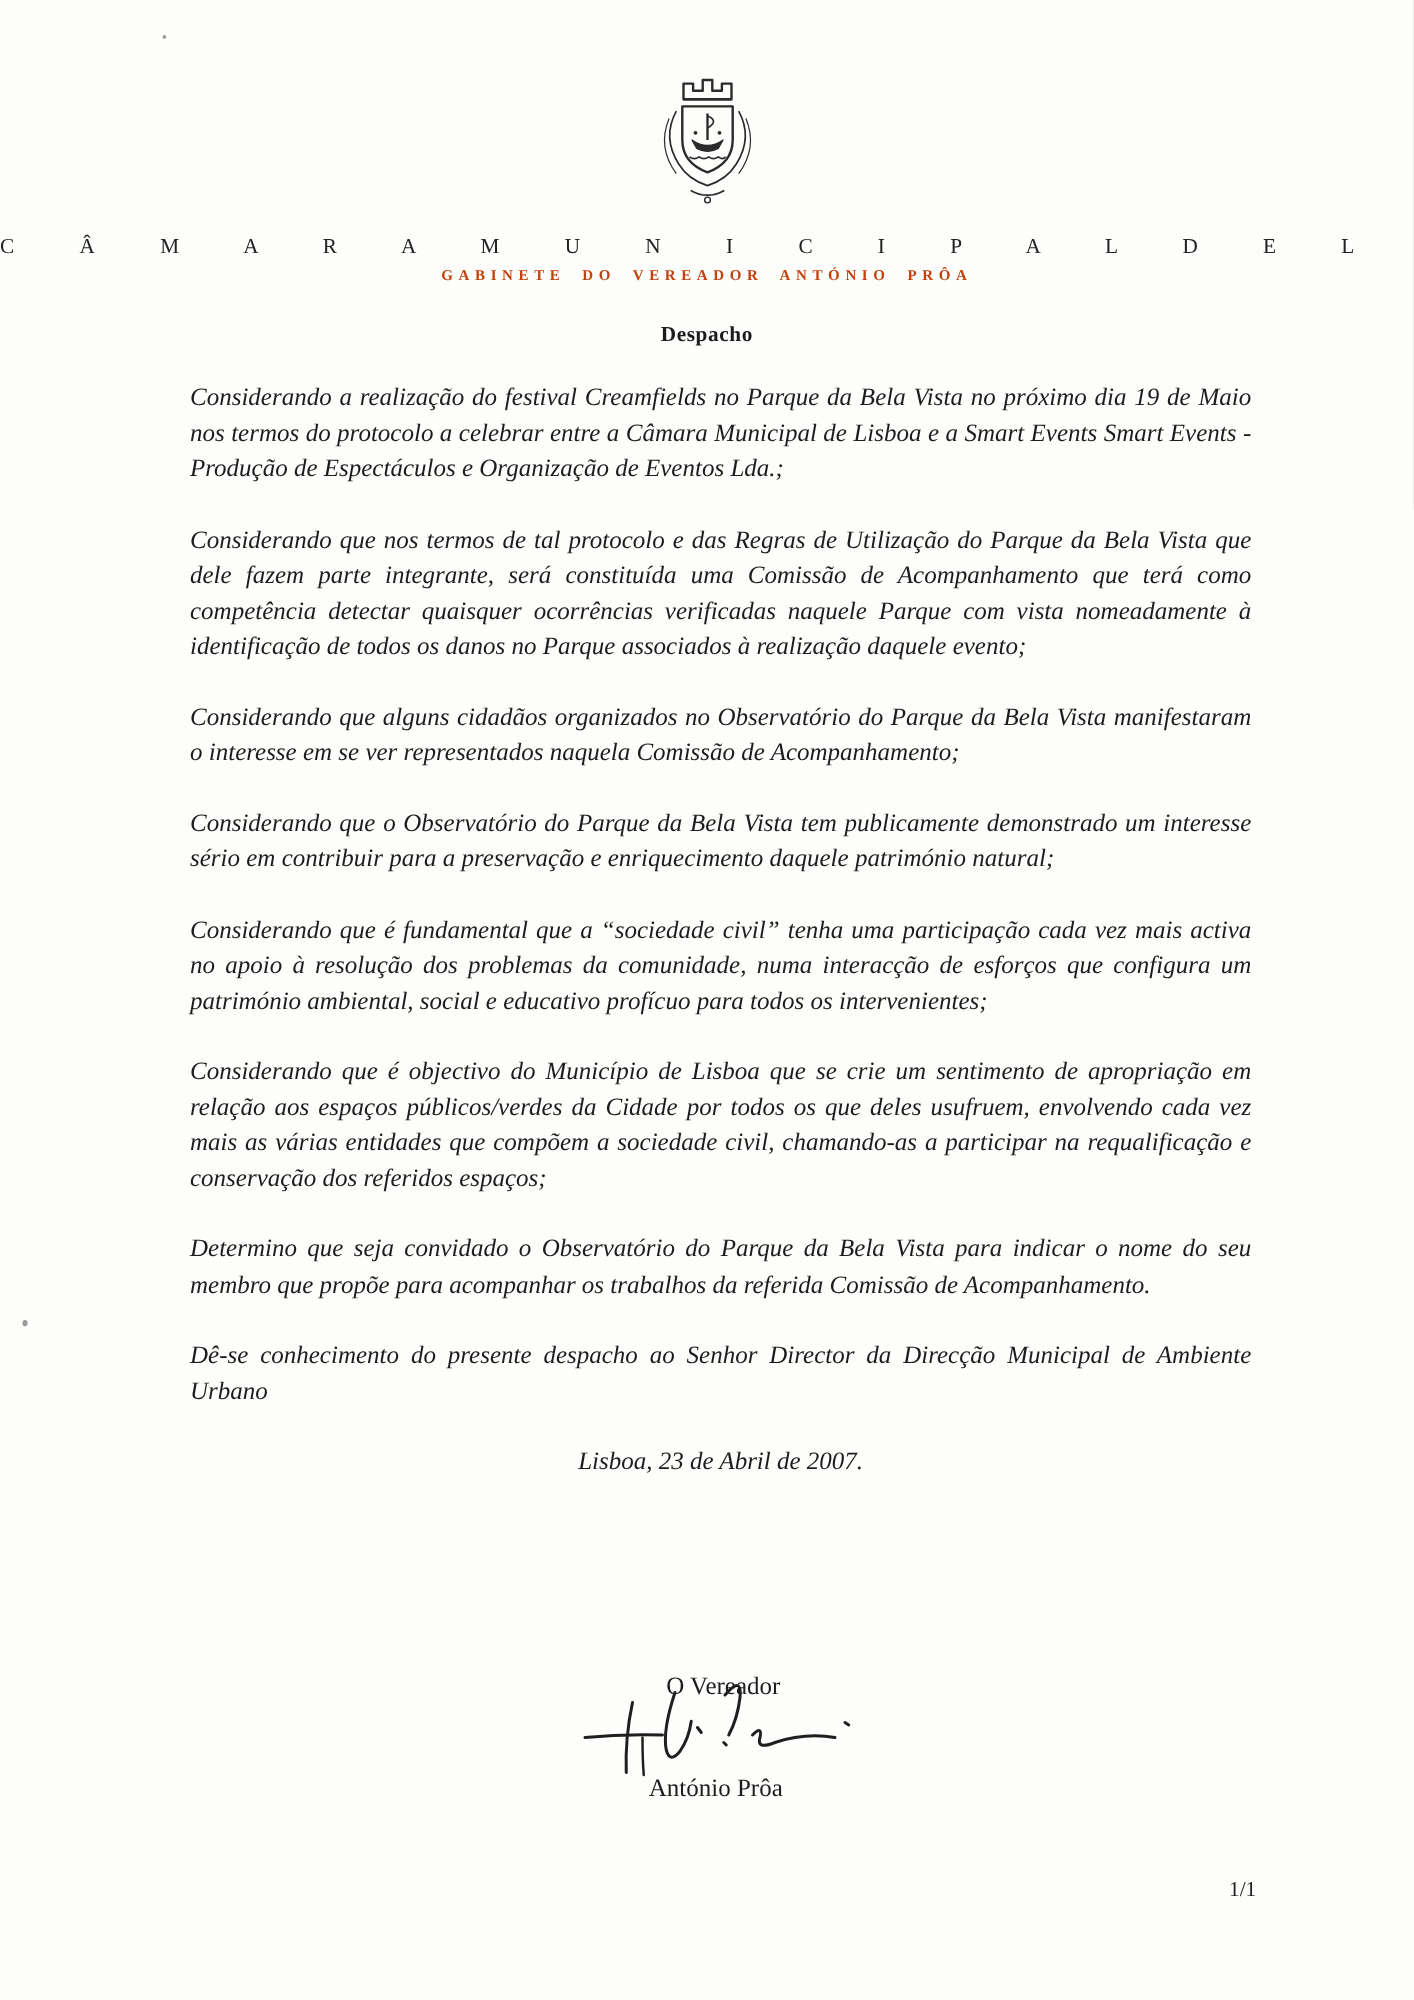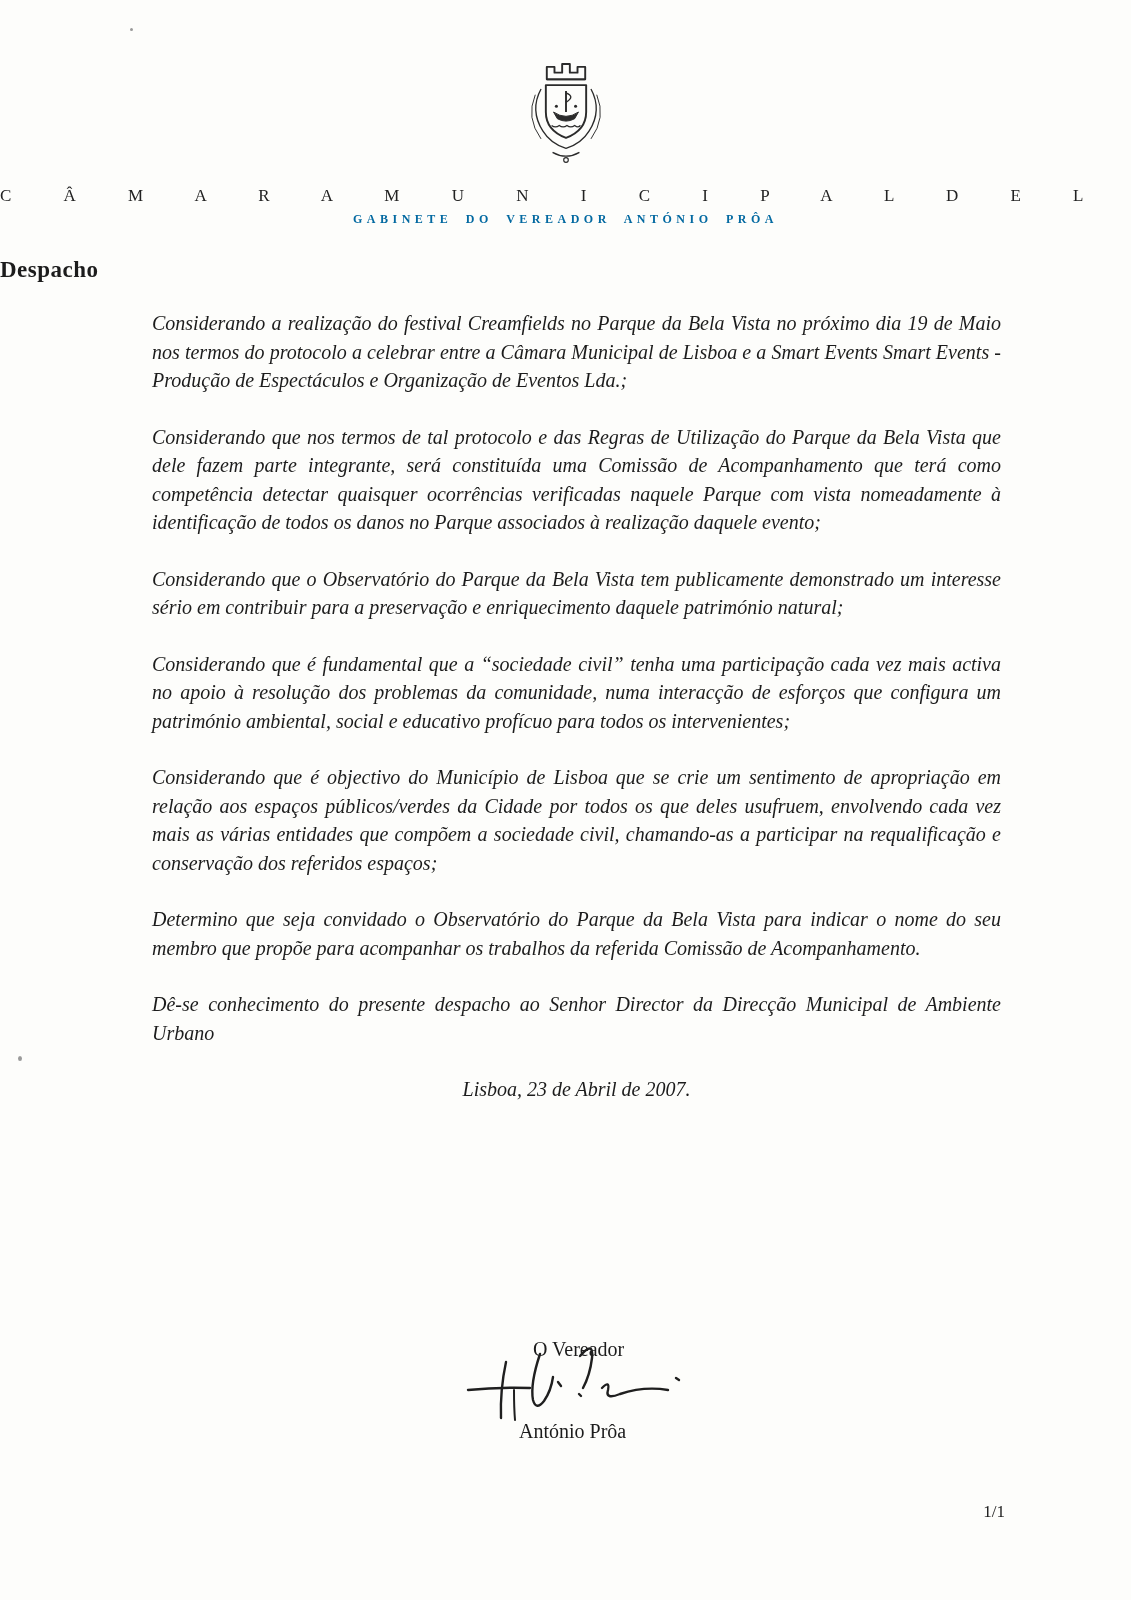--- a/index.html
+++ b/index.html
@@ -24,25 +24,25 @@
     word-spacing: 22px;
     color: #222;
     white-space: nowrap;
   }
   .office-name {
     margin-top: 6px;
     font-size: 12px;
     font-weight: bold;
     letter-spacing: 4.5px;
     word-spacing: 6px;
-    color: #0369a1;
+    color: #c2410c;
   }
   .doc-title {
-    text-align: left;
-    font-size: 23px;
+    text-align: center;
+    font-size: 17px;
     font-weight: bold;
     margin-top: 30px;
     letter-spacing: 0.5px;
   }
   .doc-body {
     margin: 26px 130px 0 152px; 
     font-size: 20px;
     line-height: 28.5px;
     text-align: justify;
     font-style: italic;
@@ -97,20 +97,21 @@
     </span>
     <div class="org-name">C Â M A R A   M U N I C I P A L   D E   L I S B O A</div>
     <div class="office-name">GABINETE DO VEREADOR ANTÓNIO PRÔA</div>
   </div>
 
   <div class="doc-title">Despacho</div>
 
   <div class="doc-body">
     <p>Considerando a realização do festival Creamfields no Parque da Bela Vista no próximo dia 19 de Maio nos termos do protocolo a celebrar entre a Câmara Municipal de Lisboa e a Smart Events Smart Events - Produção de Espectáculos e Organização de Eventos Lda.;</p>
     <p>Considerando que nos termos de tal protocolo e das Regras de Utilização do Parque da Bela Vista que dele fazem parte integrante, será constituída uma Comissão de Acompanhamento que terá como competência detectar quaisquer ocorrências verificadas naquele Parque com vista nomeadamente à identificação de todos os danos no Parque associados à realização daquele evento;</p>
+    <p>Considerando que alguns cidadãos organizados no Observatório do Parque da Bela Vista manifestaram o interesse em se ver representados naquela Comissão de Acompanhamento;</p>
     <p>Considerando que o Observatório do Parque da Bela Vista tem publicamente demonstrado um interesse sério em contribuir para a preservação e enriquecimento daquele património natural;</p>
     <p>Considerando que é fundamental que a “sociedade civil” tenha uma participação cada vez mais activa no apoio à resolução dos problemas da comunidade, numa interacção de esforços que configura um património ambiental, social e educativo profícuo para todos os intervenientes;</p>
     <p>Considerando que é objectivo do Município de Lisboa que se crie um sentimento de apropriação em relação aos espaços públicos/verdes da Cidade por todos os que deles usufruem, envolvendo cada vez mais as várias entidades que compõem a sociedade civil, chamando-as a participar na requalificação e conservação dos referidos espaços;</p>
     <p>Determino que seja convidado o Observatório do Parque da Bela Vista para indicar o nome do seu membro que propõe para acompanhar os trabalhos da referida Comissão de Acompanhamento.</p>
     <p>Dê-se conhecimento do presente despacho ao Senhor Director da Direcção Municipal de Ambiente Urbano</p>
     <p class="dateline">Lisboa, 23 de Abril de 2007.</p>
   </div>
 
   <div class="sig-block">
     <span class="sig-role">O Vereador</span>

